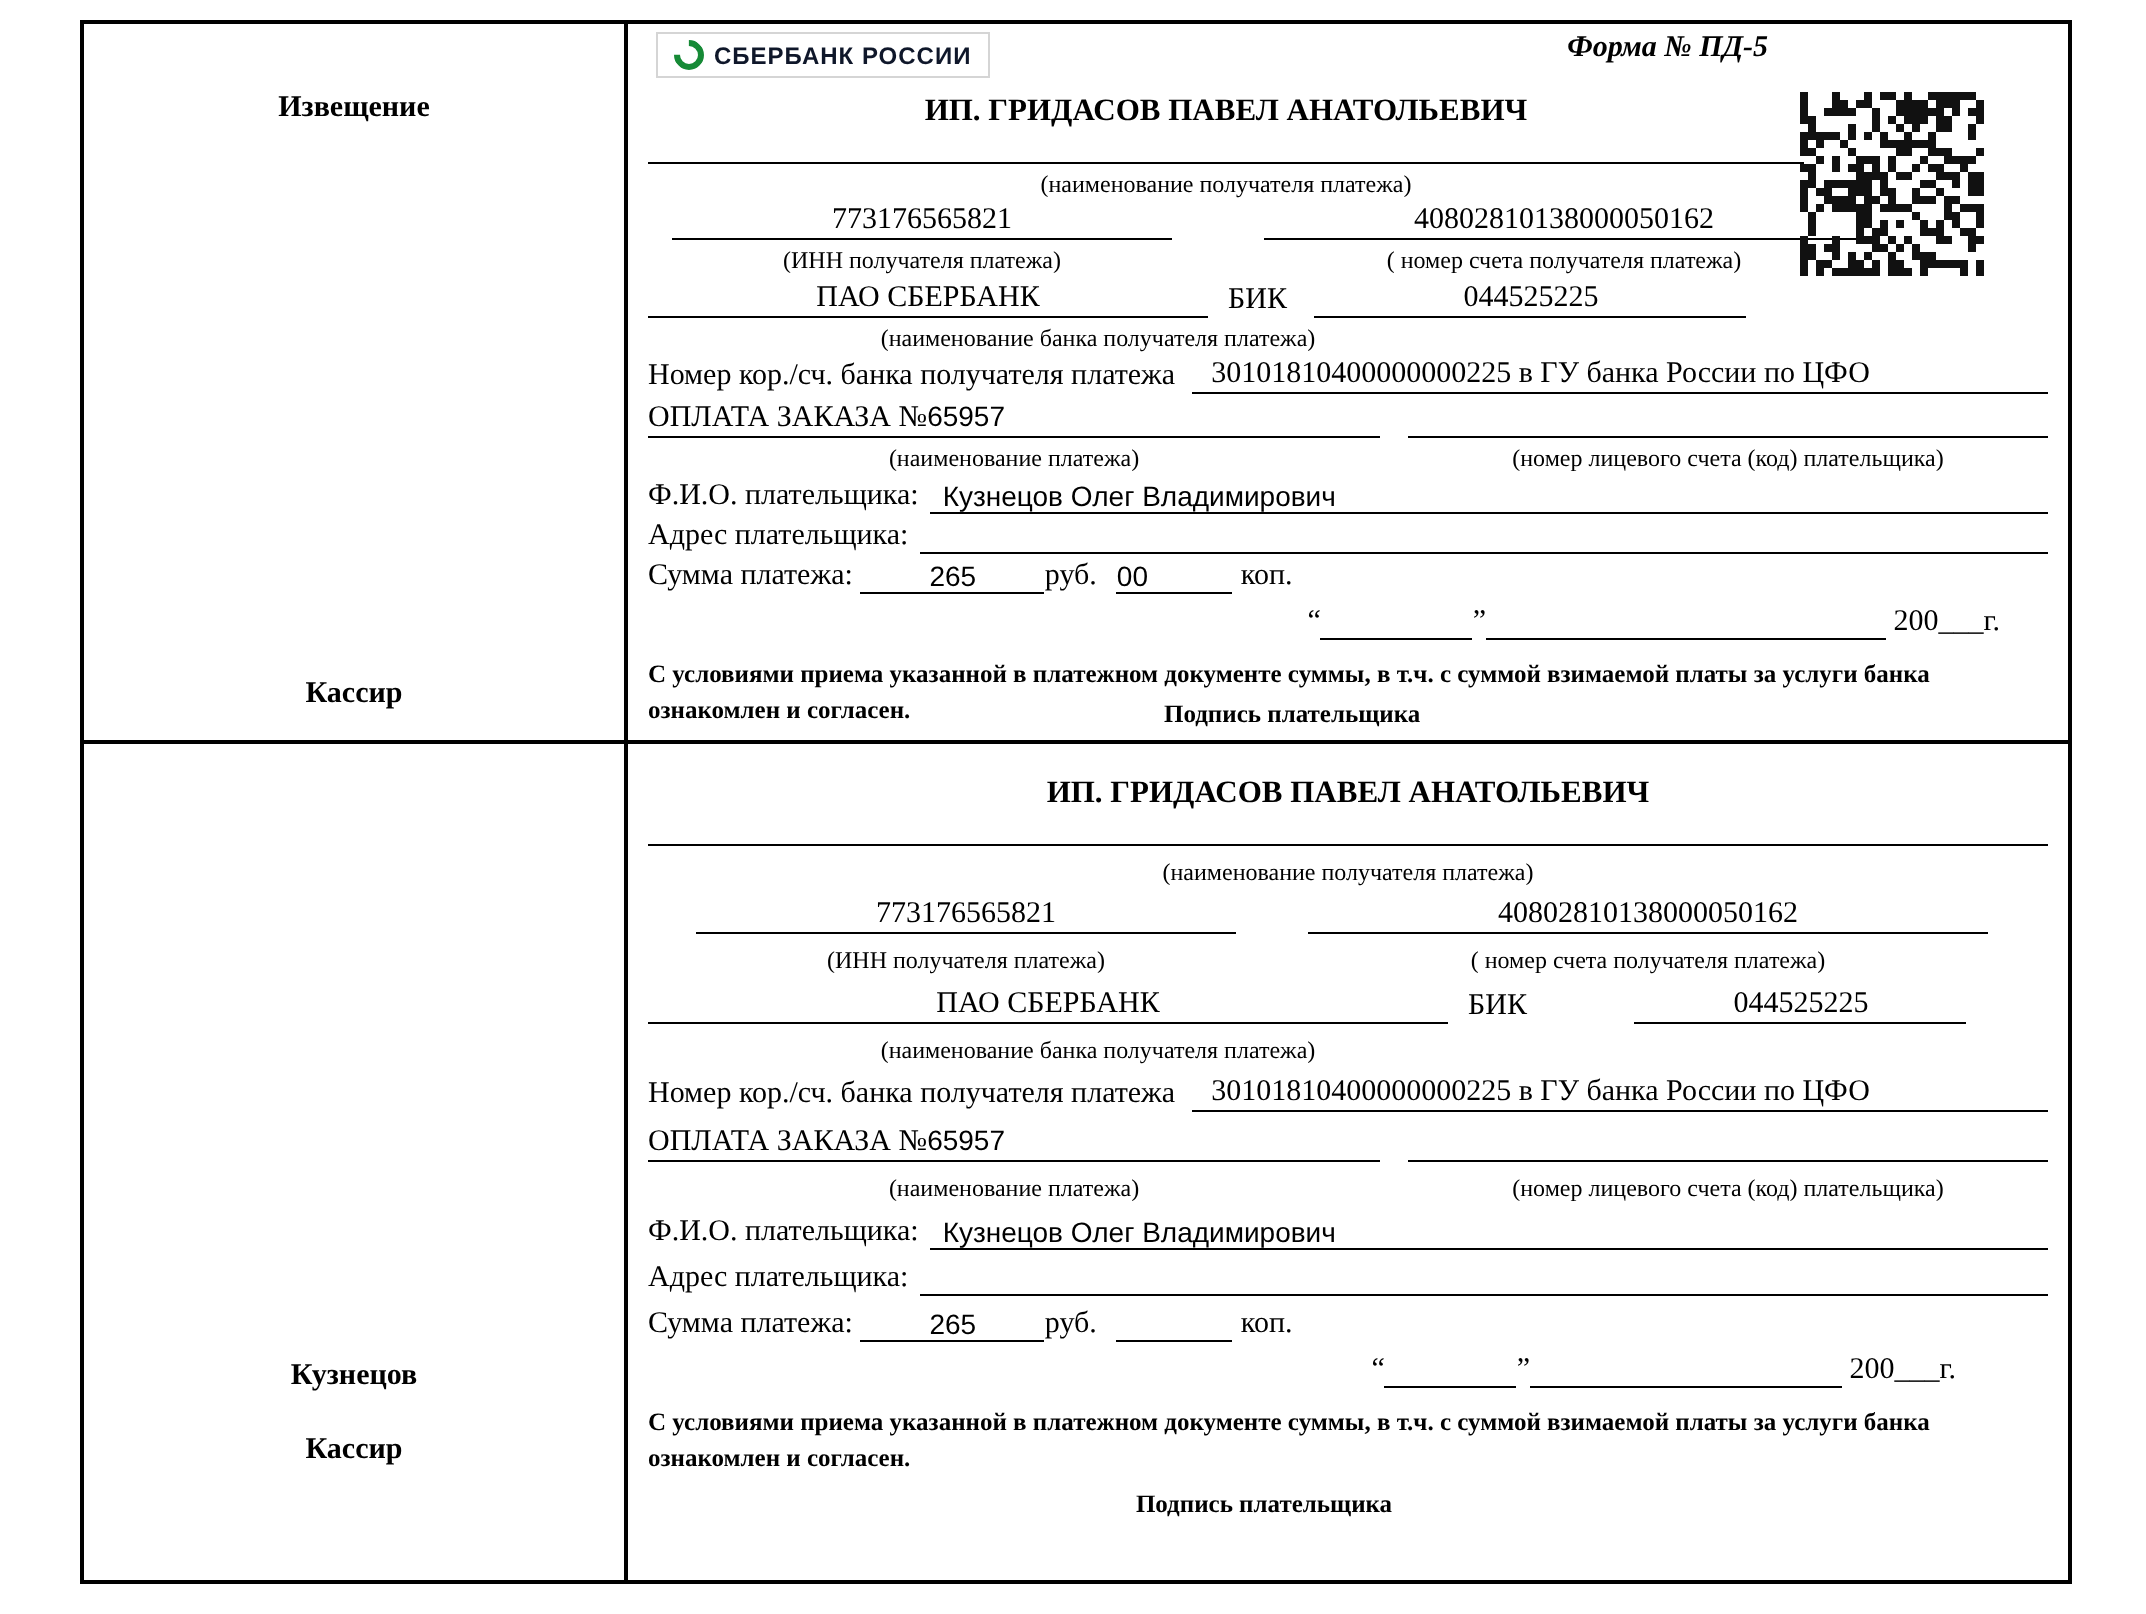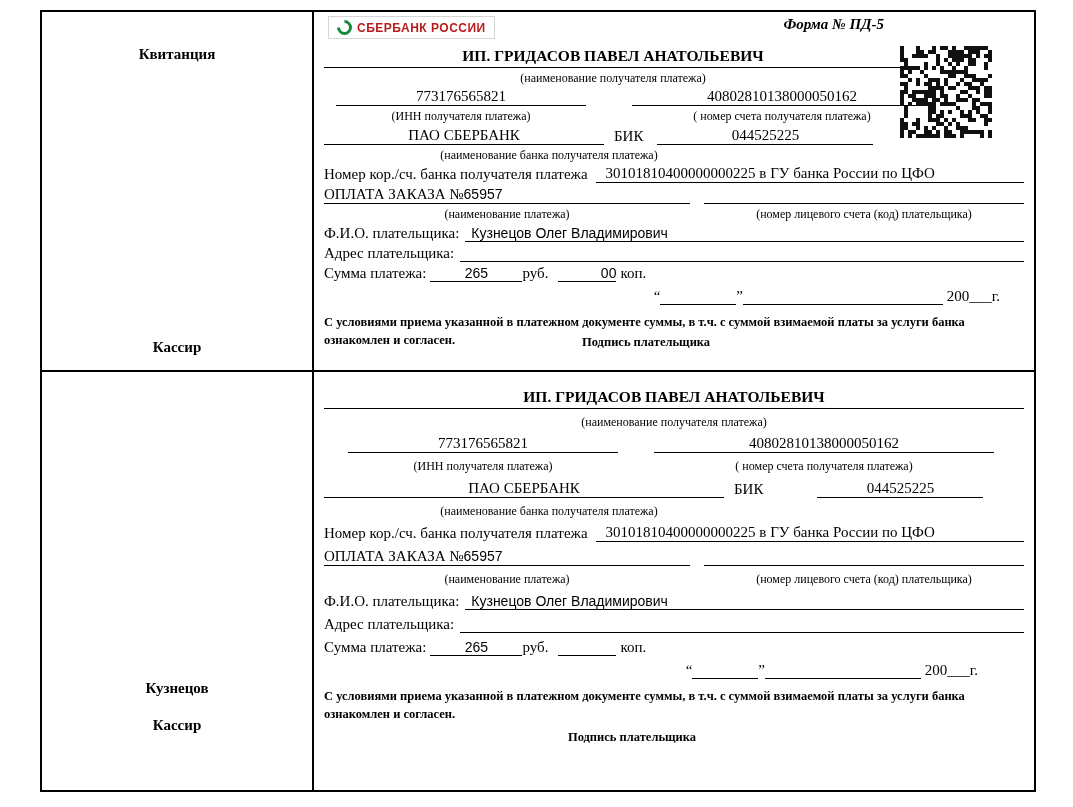--- a/index.html
+++ b/index.html
@@ -37,27 +37,27 @@
   .flexrow { display:flex; align-items:flex-end; }
   .center { text-align:center; }
 
   
   .head { display:flex; justify-content:space-between; align-items:flex-start;
           padding:0 140px 2px 4px; margin-bottom:6px; }
   .logo { display:flex; align-items:center; gap:5px; border:1px solid #d5d5d5;
           padding:3px 8px; }
   .logo-mark { width:15px; height:15px; border:3px solid #168a36; border-radius:50%;
                border-left-color:transparent; transform:rotate(45deg); display:inline-block; }
-  .logo-text { color:#b91c1c; font-weight:bold; font-size:12px;
+  .logo-text { color:#0f172a; font-weight:bold; font-size:12px;
                font-family:"Liberation Sans", sans-serif; letter-spacing:.5px; }
   .form-no { font-style:italic; font-weight:bold; font-size:15px; white-space:nowrap; }
 
   .qr { position:absolute; right:42px; top:34px; width:92px; height:92px; }
 
-  .title { font-weight:bold; text-align:center; font-size:15.5px; padding-bottom:2px; }
+  .title { font-weight:bold; text-align:center; font-size:15.5px; padding-bottom:16px; }
   .notice .w-title { width:calc(100% - 122px); }
   .receipt .w-title { width:100%; }
 
   .inn  { width:250px; margin-left:12px; }
   .acct { width:300px; margin-left:46px; }
   .receipt .inn  { width:270px; margin-left:24px; }
   .receipt .acct { width:340px; margin-left:36px; }
 
   .bank { width:280px; }
   .bik-label { margin-left:10px; white-space:nowrap; }
@@ -71,21 +71,21 @@
 
   .pay-name { flex:1; }
   .pay-blank { width:320px; margin-left:14px; }
   .pay-cap { flex:1; }
   .pacct-cap { width:320px; margin-left:14px; }
 
   .lbl { white-space:nowrap; }
   .fio-val { flex:1; margin-left:6px; padding-left:6px; }
   .addr-val { flex:1; margin-left:6px; }
   .amt { width:92px; margin-left:4px; text-align:center; }
-  .kop { width:58px; margin-left:10px; margin-right:4px; text-align:right; }
+  .kop { width:58px; margin-left:10px; margin-right:4px; text-align:left; }
 
   .date-row { text-align:right; padding-right:24px; margin-top:6px; }
   .receipt .date-row { padding-right:46px; }
   .dline { display:inline-block; border-bottom:1px solid #000; height:13px; vertical-align:bottom; }
   .dline.short { width:76px; }
   .dline.long { width:200px; }
   .receipt .dline.short { width:66px; }
   .receipt .dline.long { width:156px; }
   .q { font-size:15px; }
 
@@ -94,21 +94,21 @@
   .notice .sign { position:absolute; left:258px; bottom:0; font-size:12.5px; font-weight:bold; }
   .receipt .sign { text-align:center; width:88%; font-size:12.5px; font-weight:bold; margin-top:6px; }
 </style>
 </head>
 <body>
 
 <div class="doc">
 
   <section class="sec notice">
     <aside class="stub">
-      <div>Квитанция</div>
+      <div>Извещение</div>
       <div>Кассир</div>
     </aside>
     <div class="body">
       <div class="qr" id="qr">
           <div style="position: absolute; left: 0px; top: 0px; width: 4px; height: 4px; background: rgb(17, 17, 17);"></div>
           <div style="position: absolute; left: 16px; top: 0px; width: 4px; height: 4px; background: rgb(17, 17, 17);"></div>
           <div style="position: absolute; left: 32px; top: 0px; width: 4px; height: 4px; background: rgb(17, 17, 17);"></div>
           <div style="position: absolute; left: 40px; top: 0px; width: 4px; height: 4px; background: rgb(17, 17, 17);"></div>
           <div style="position: absolute; left: 44px; top: 0px; width: 4px; height: 4px; background: rgb(17, 17, 17);"></div>
           <div style="position: absolute; left: 52px; top: 0px; width: 4px; height: 4px; background: rgb(17, 17, 17);"></div>

